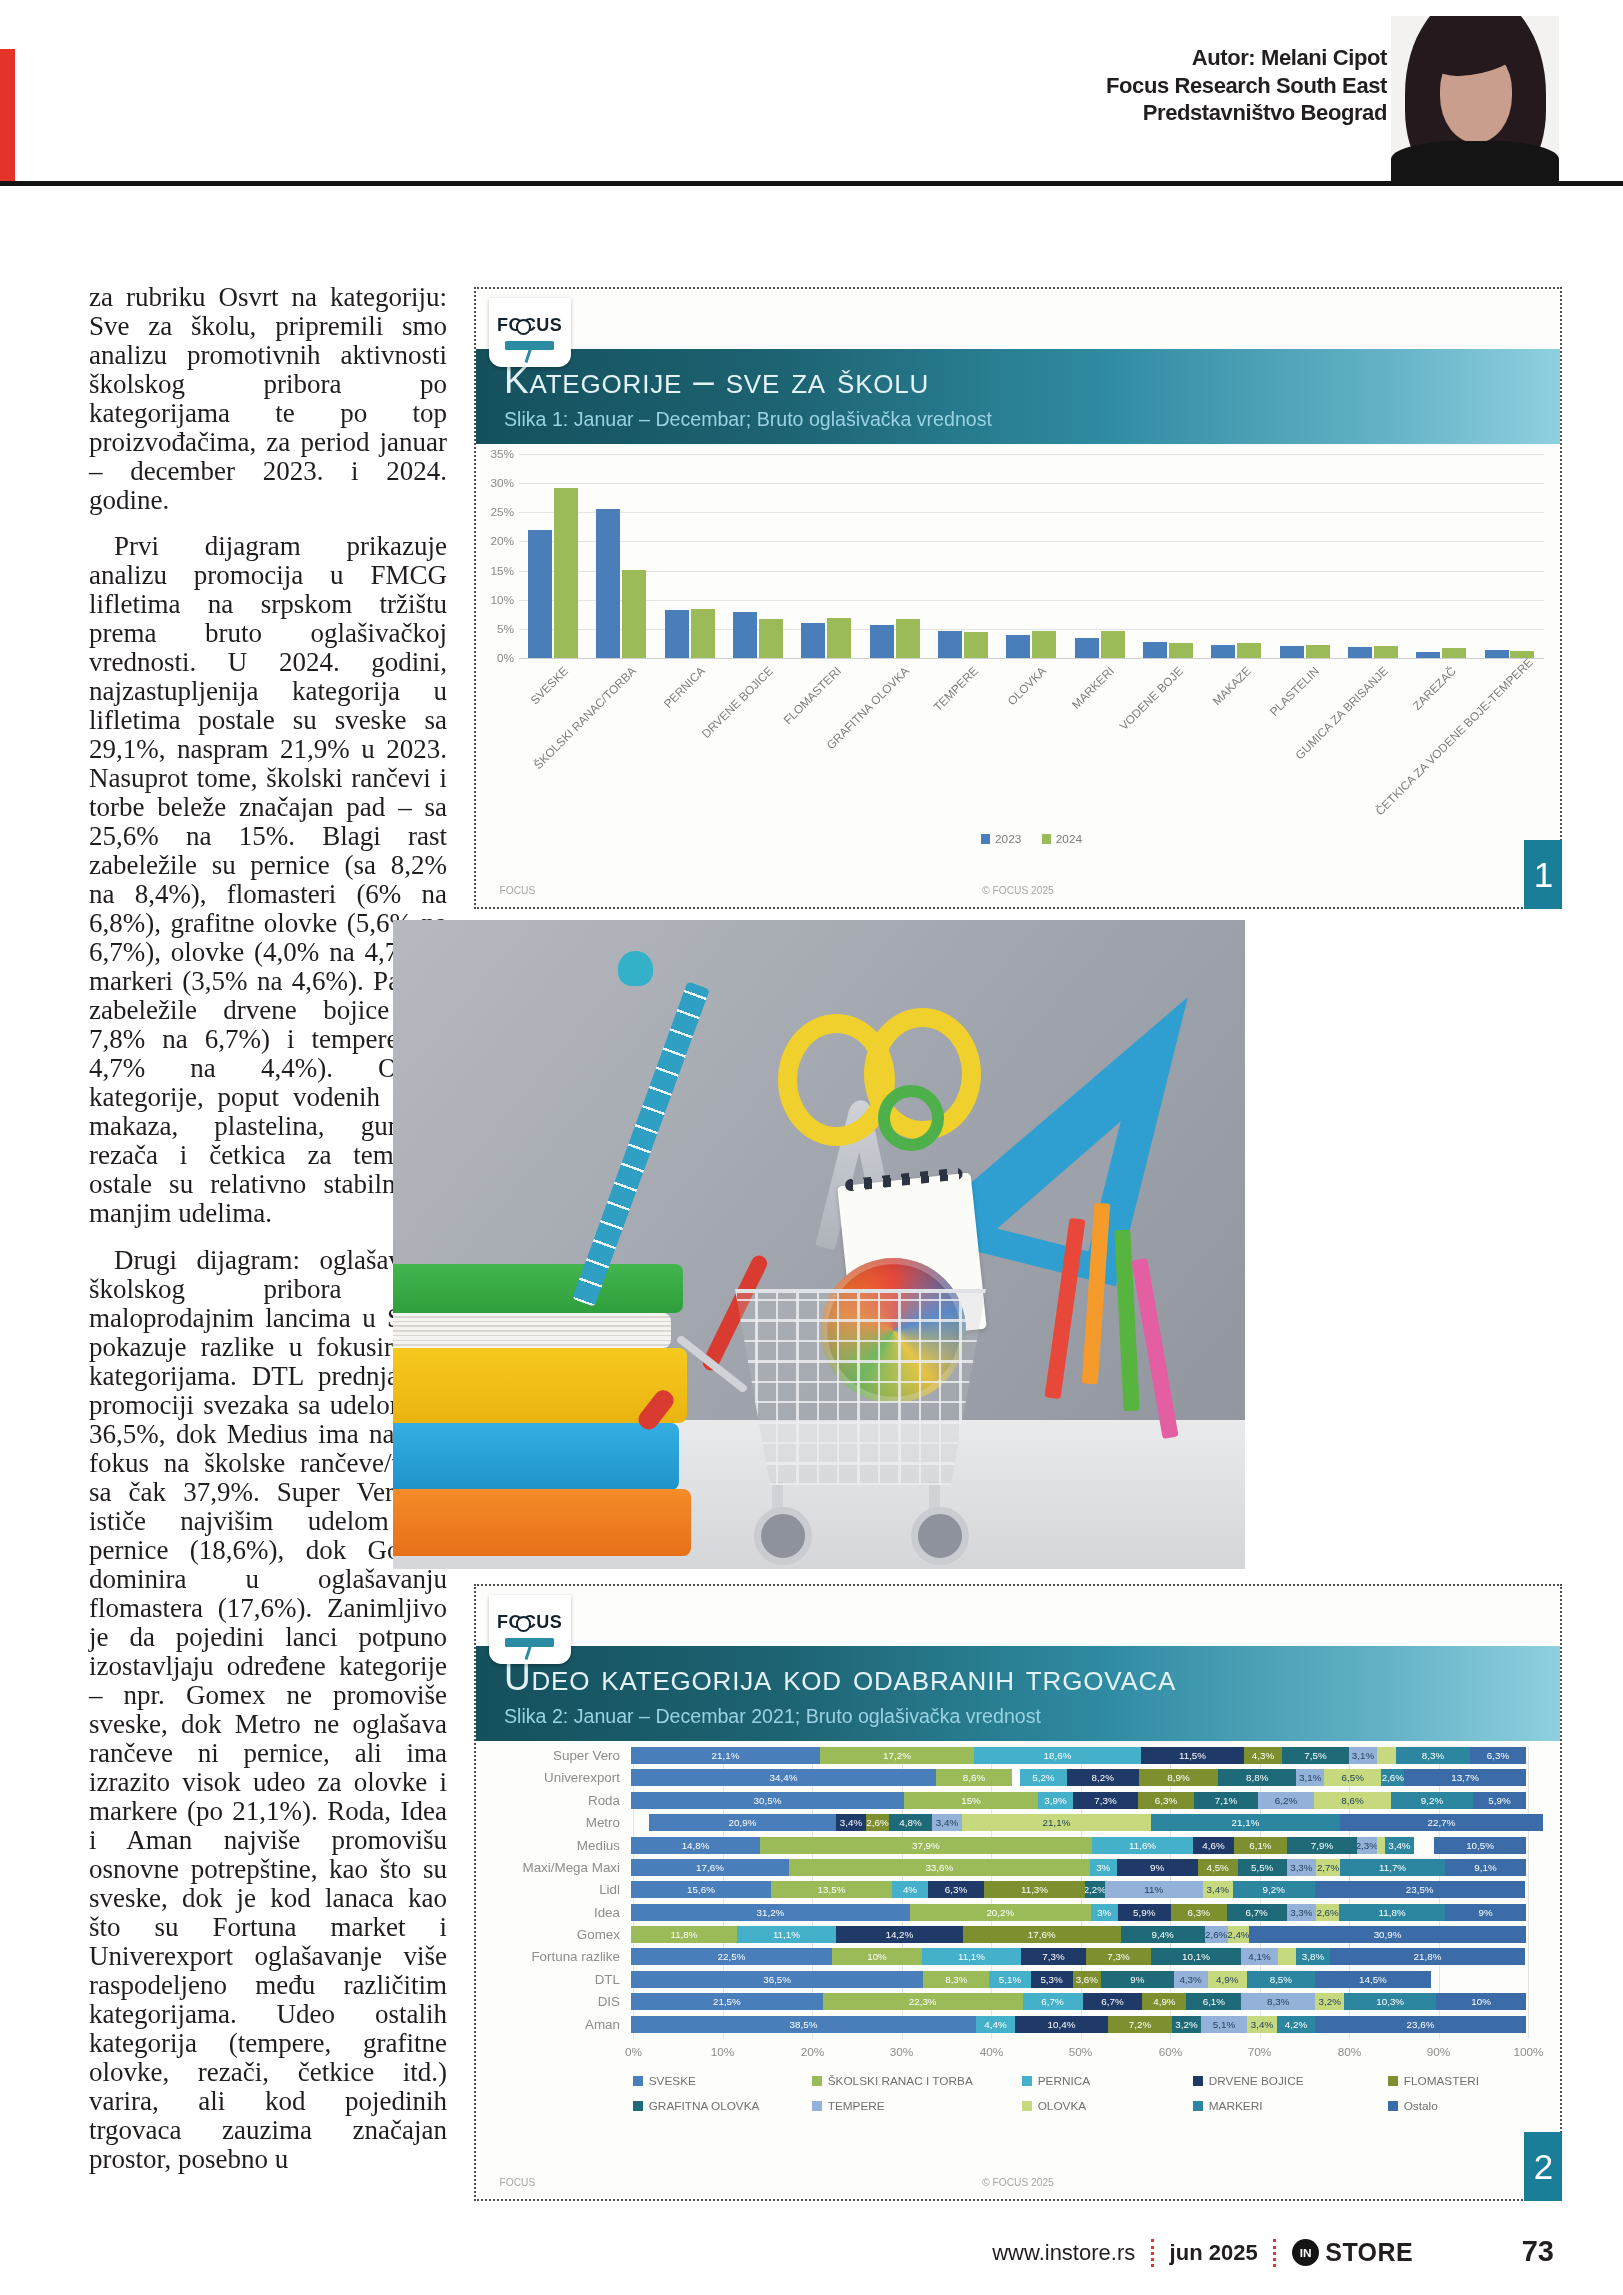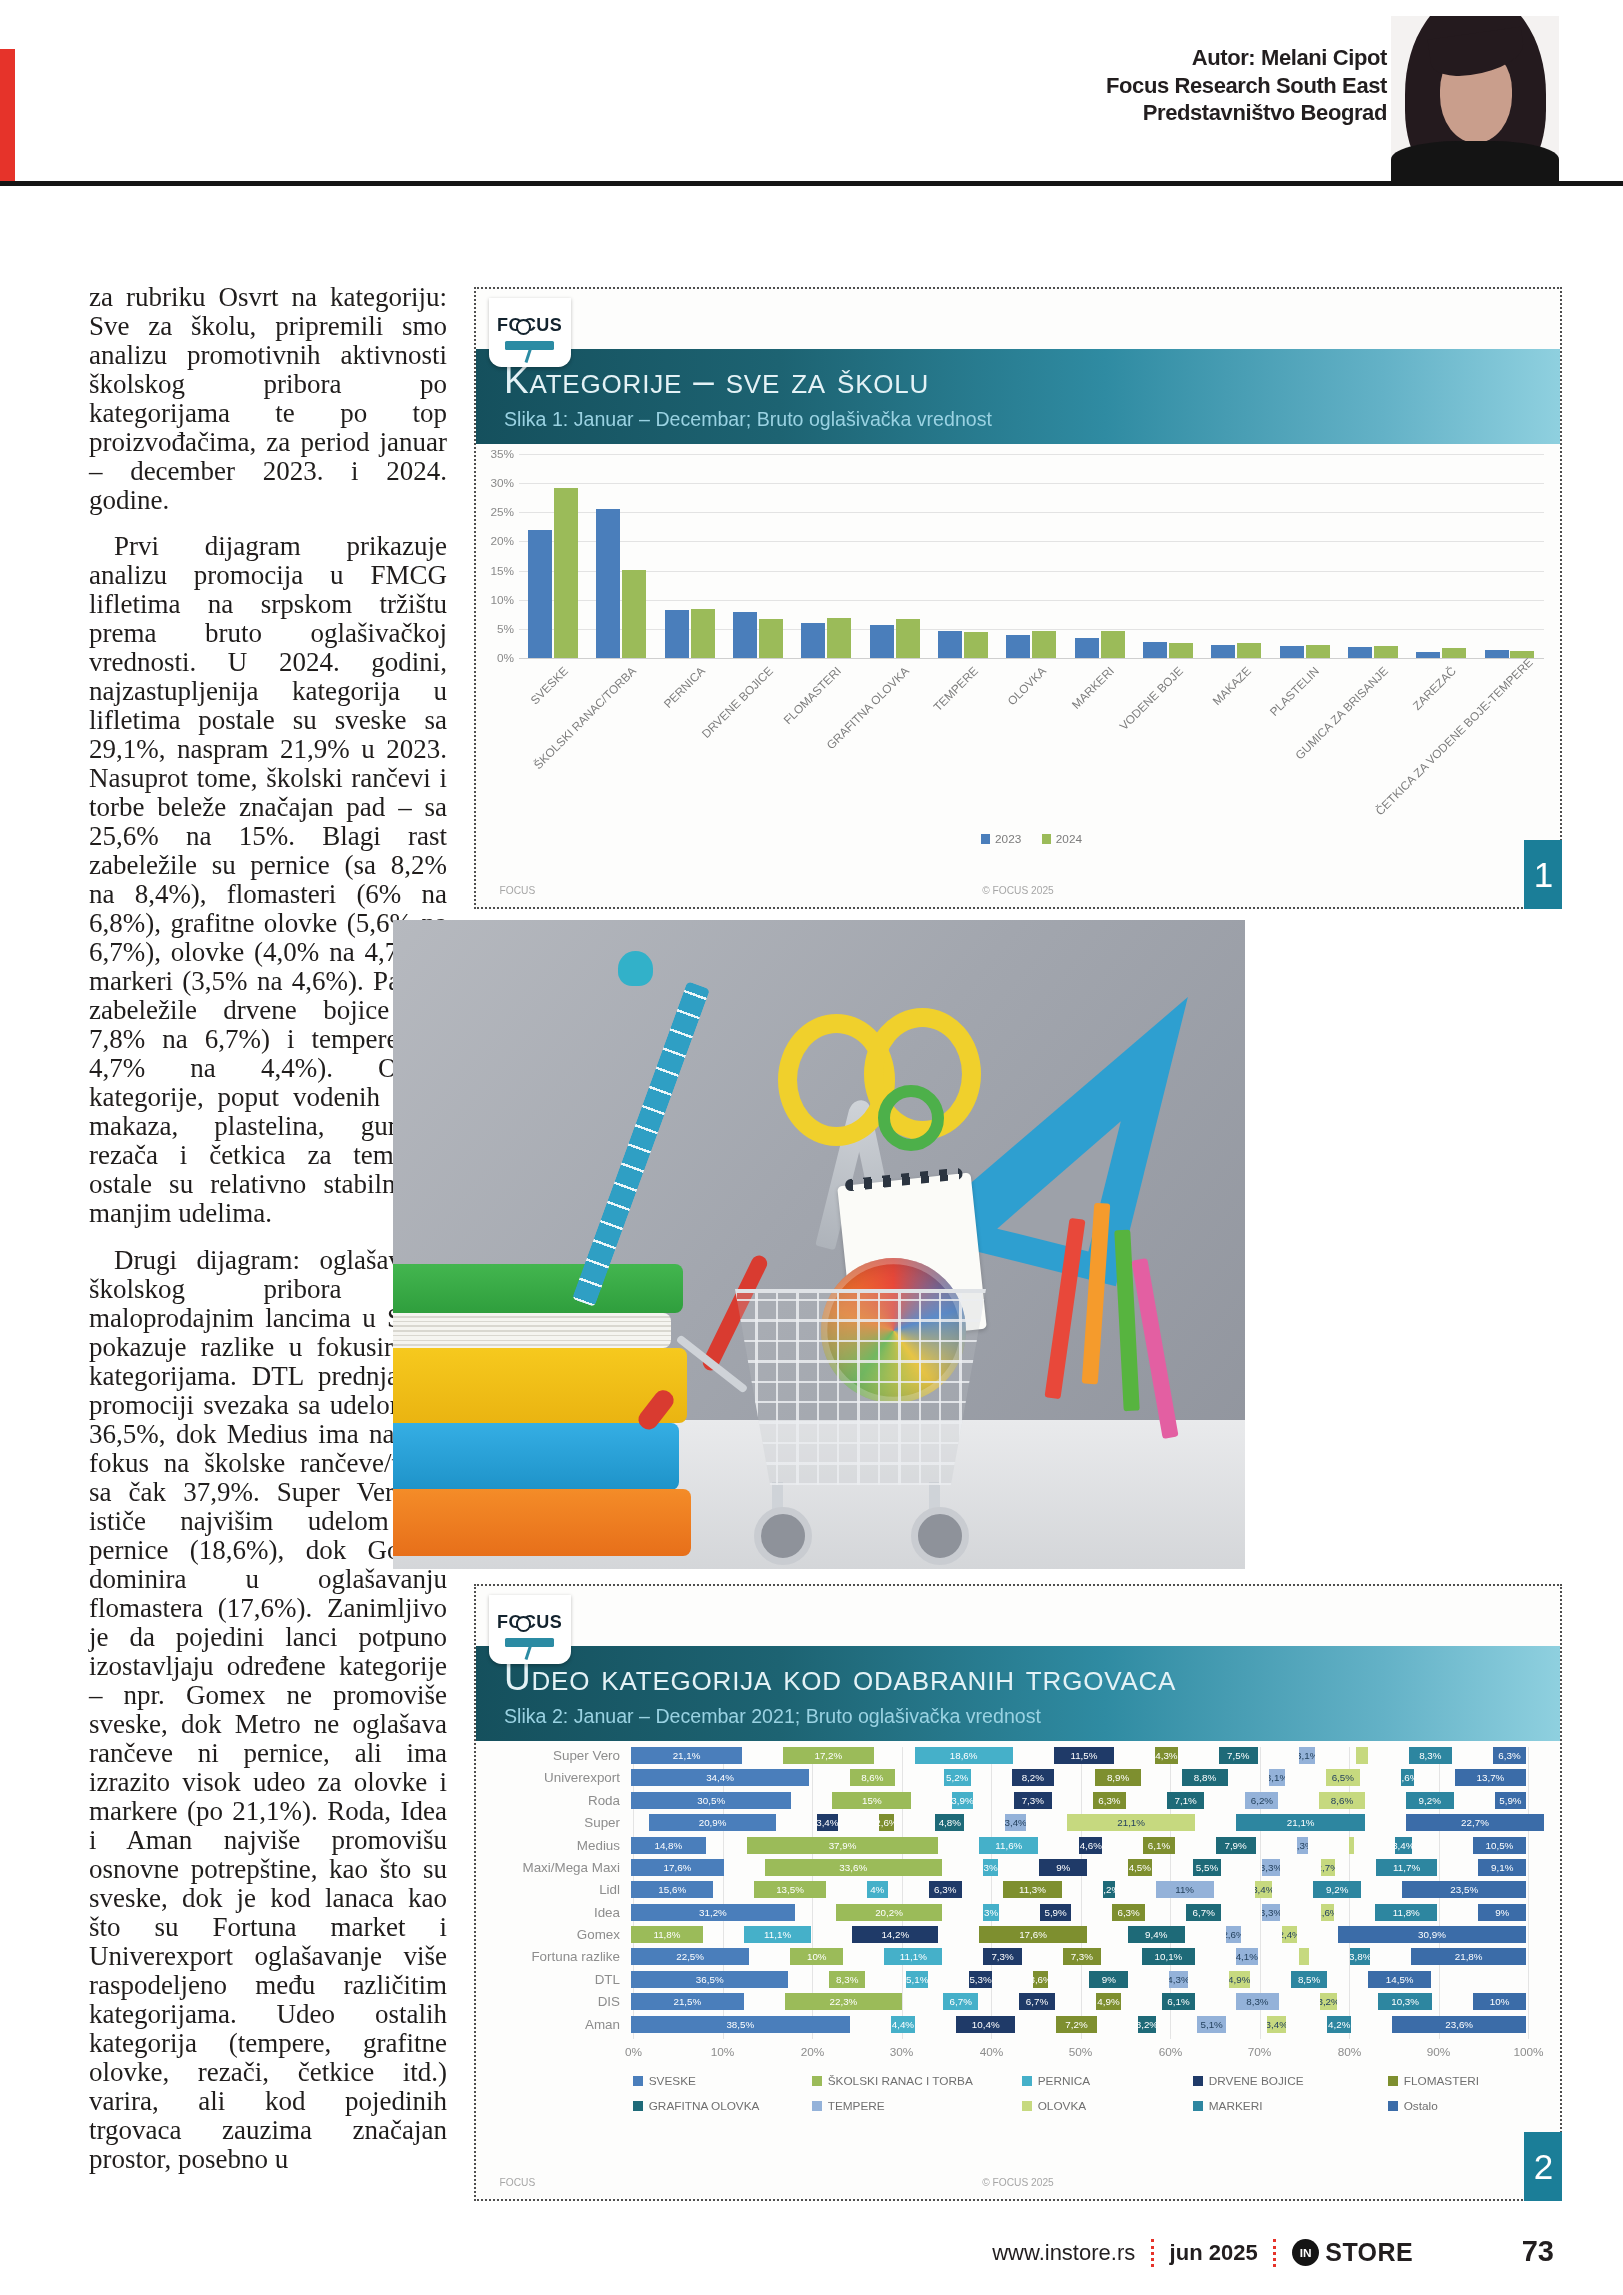--- a/index.html
+++ b/index.html
@@ -57,21 +57,21 @@
   .c1-xlabel{position:absolute;top:0;width:204px;text-align:right;font-size:11.8px;color:#7c7c7c;
              transform:rotate(-45deg);transform-origin:100% 0;white-space:nowrap;}
   .c1-legend{position:absolute;left:43px;top:543px;width:1025px;display:flex;justify-content:center;gap:20.4px;
              font-size:11.8px;color:#7c7c7c;align-items:center;}
   .lg-sq{display:inline-block;width:9.4px;height:9.4px;margin-right:4.7px;vertical-align:-0.8px;}
 
   
   .c2-vgrid{position:absolute;top:161px;width:0.8px;height:292px;background:#e4e4e4;}
   .c2-row{position:absolute;left:0;height:17.3px;display:flex;align-items:center;}
   .c2-rowlab{width:144px;padding-right:11px;text-align:right;font-size:13.4px;color:#8d8d8d;white-space:nowrap;}
-  .c2-bar{position:relative;height:17.3px;display:flex;gap:41px;}
+  .c2-bar{position:relative;height:17.3px;display:flex;}
   .c2-seg{height:100%;display:flex;align-items:center;justify-content:center;overflow:hidden;
           font-size:9.8px;color:#fff;white-space:nowrap;}
   .c2-xlab{position:absolute;top:459px;width:47px;text-align:center;font-size:11.8px;color:#8d8d8d;}
   .c2-legend{position:absolute;left:157px;top:488px;display:grid;
              grid-template-columns:179px 210px 171px 195px 149px;row-gap:11px;
              font-size:11.8px;color:#6f6f6f;}
   .c2-legend .item{display:flex;align-items:center;gap:5.5px;white-space:nowrap;}
   .c2-legend .sq{width:10.2px;height:10.2px;flex:0 0 auto;}
 
   
@@ -355,21 +355,21 @@
             <div class="c2-seg" title="Roda – DRVENE BOJICE: 7,3%" style="width: 65px; background: rgb(31, 58, 104);">7,3%</div>
             <div class="c2-seg" title="Roda – FLOMASTERI: 6,3%" style="width: 56px; background: rgb(126, 143, 47);">6,3%</div>
             <div class="c2-seg" title="Roda – GRAFITNA OLOVKA: 7,1%" style="width: 64px; background: rgb(30, 106, 120);">7,1%</div>
             <div class="c2-seg" title="Roda – TEMPERE: 6,2%" style="width: 56px; background: rgb(148, 178, 217); color: rgb(37, 66, 94);">6,2%</div>
             <div class="c2-seg" title="Roda – OLOVKA: 8,6%" style="width: 77px; background: rgb(198, 217, 127); color: rgb(37, 66, 94);">8,6%</div>
             <div class="c2-seg" title="Roda – MARKERI: 9,2%" style="width: 82px; background: rgb(45, 134, 160);">9,2%</div>
             <div class="c2-seg" title="Roda – Ostalo: 5,9%" style="width: 53px; background: rgb(59, 108, 168);">5,9%</div>
           </div>
         </div>
         <div class="c2-row" style="top: 228px;">
-          <div class="c2-rowlab">Super</div>
+          <div class="c2-rowlab">Metro</div>
           <div class="c2-bar" style="width: 895px; margin-left: 18px;">
             <div class="c2-seg" title="Metro – SVESKE: 20,9%" style="width: 187px; background: rgb(74, 126, 187);">20,9%</div>
             <div class="c2-seg" title="Metro – DRVENE BOJICE: 3,4%" style="width: 30px; background: rgb(31, 58, 104);">3,4%</div>
             <div class="c2-seg" title="Metro – FLOMASTERI: 2,6%" style="width: 23px; background: rgb(126, 143, 47);">2,6%</div>
             <div class="c2-seg" title="Metro – GRAFITNA OLOVKA: 4,8%" style="width: 43px; background: rgb(30, 106, 120);">4,8%</div>
             <div class="c2-seg" title="Metro – TEMPERE: 3,4%" style="width: 30px; background: rgb(148, 178, 217); color: rgb(37, 66, 94);">3,4%</div>
             <div class="c2-seg" title="Metro – OLOVKA: 21,1%" style="width: 189px; background: rgb(198, 217, 127); color: rgb(37, 66, 94);">21,1%</div>
             <div class="c2-seg" title="Metro – MARKERI: 21,1%" style="width: 189px; background: rgb(45, 134, 160);">21,1%</div>
             <div class="c2-seg" title="Metro – Ostalo: 22,7%" style="width: 203px; background: rgb(59, 108, 168);">22,7%</div>
           </div>

